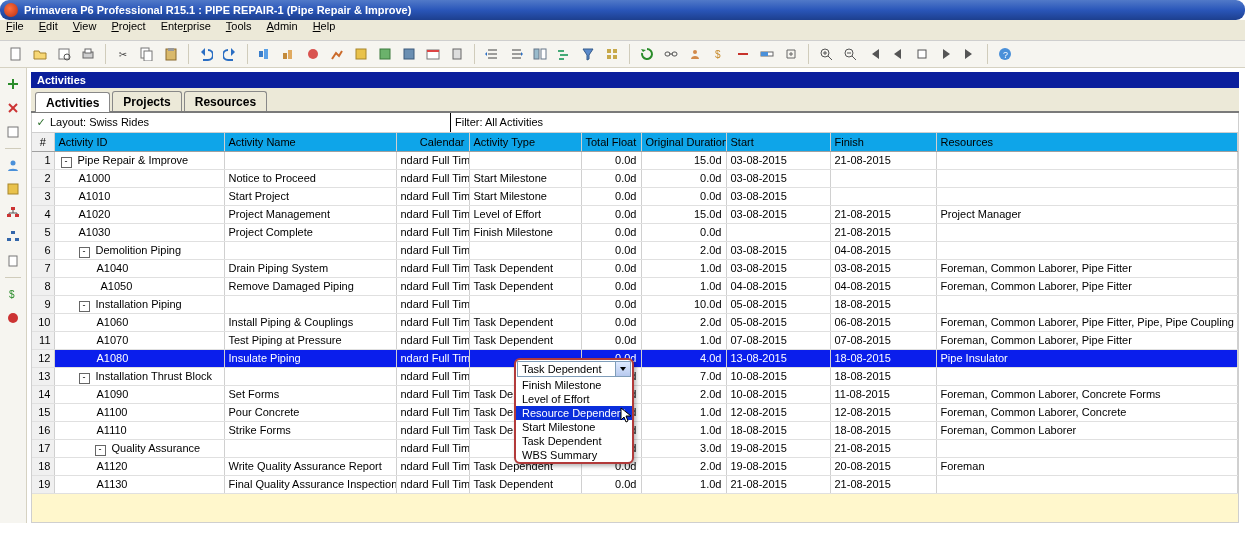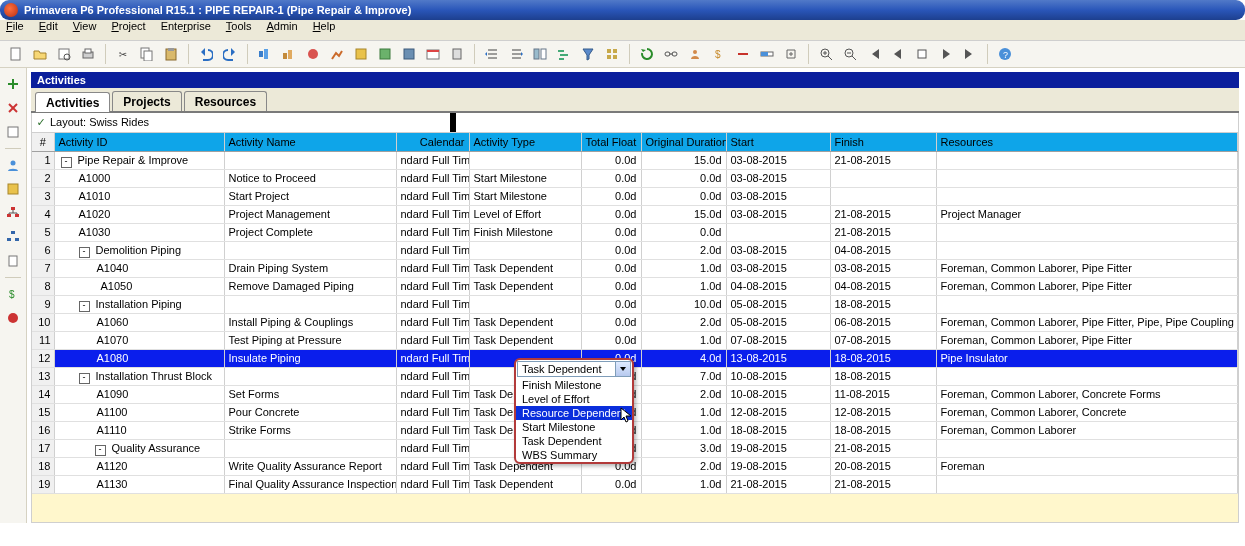--- a/index.html
+++ b/index.html
@@ -118,21 +118,21 @@
 
   .filter-row {
     display:flex;
     background:#fff;
     border: 1px solid #cfcfcf;
     border-top:none;
   }
   .filter-row .lcell {
     flex: 0 0 410px;
     padding: 3px 4px;
-    border-right:6px solid #000000;
+    border-right:1px solid #000000;
   }
   .filter-row .rcell {
     flex: 1;
     padding: 3px 4px;
   }
   .layout-chk {
     display:inline-block; width:10px; text-align:center; color:#2a6e2a; margin-right:4px;
   }
 
   .grid {
@@ -538,20 +538,21 @@
     <div class="view-title">Activities</div>
 
     <div class="tabs">
       <div class="tab active">Activities</div>
       <div class="tab">Projects</div>
       <div class="tab">Resources</div>
     </div>
 
     <div class="filter-row">
       <div class="lcell"><span class="layout-chk">✓</span><span>Layout: Swiss Rides</span></div>
+      <div class="rcell">Filter: All Activities</div>
     </div>
 
     <div class="grid" style="position:relative;">
       <table>
         <colgroup>
           <col class="col-num">
             <col class="col-id">
             <col class="col-name">
             <col class="col-cal">
             <col class="col-type">

